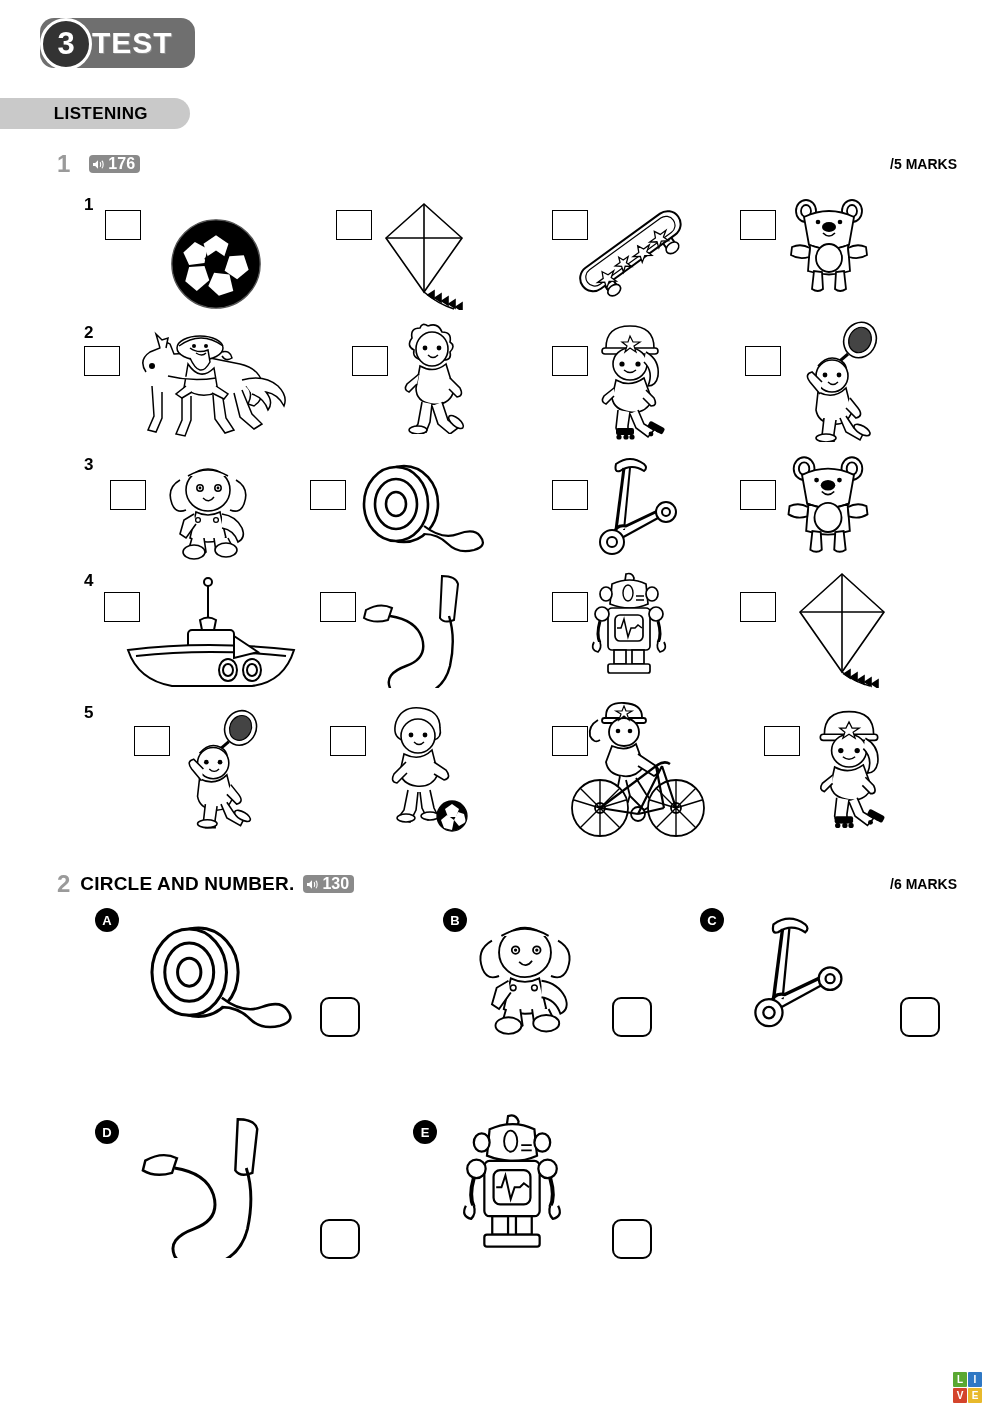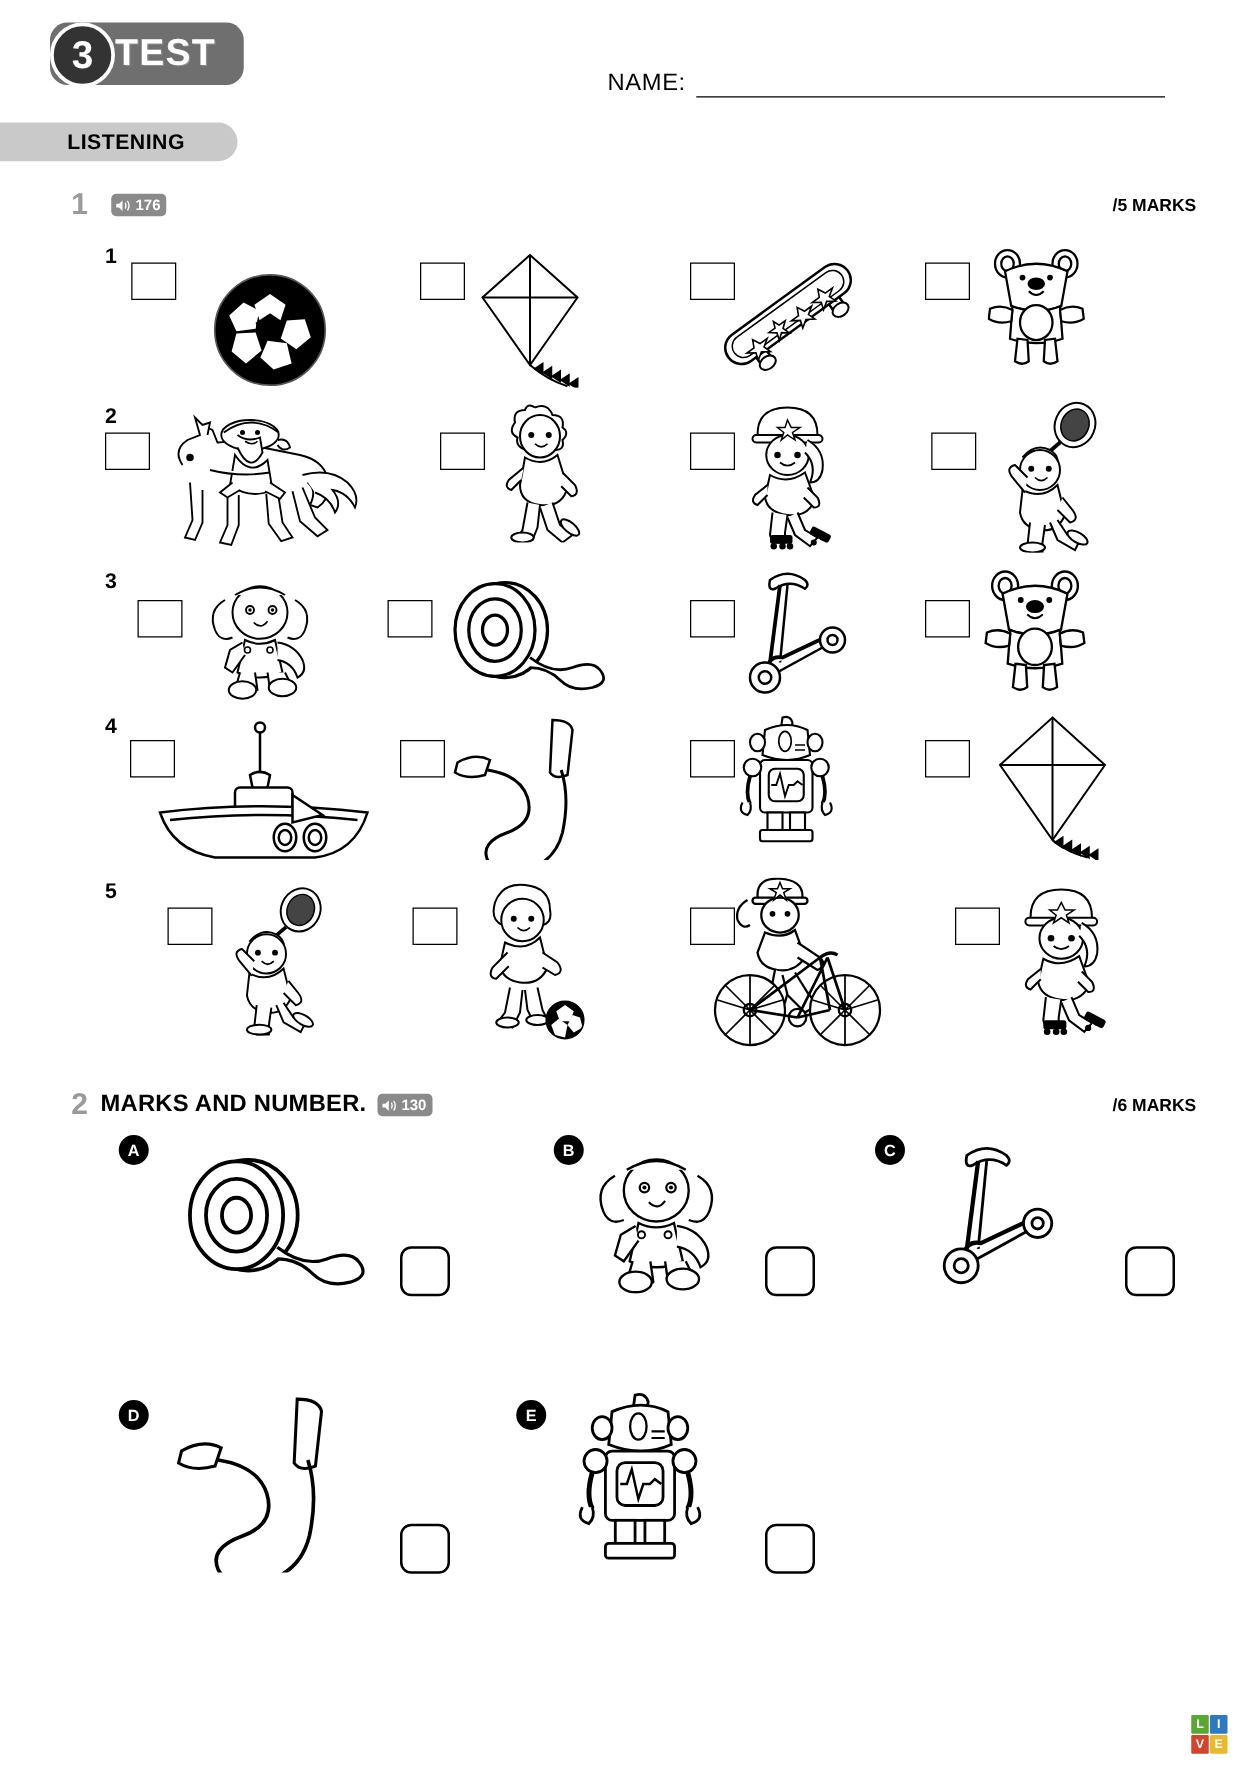--- a/index.html
+++ b/index.html
@@ -64,21 +64,21 @@
   .ex-header { position:absolute; left:57px; display:flex; align-items:center; width:900px; }
   .ex-num { color:#9a9a9a; font-size:24px; font-weight:bold; margin-right:10px; }
   .ex-title { font-size:19px; font-weight:bold; letter-spacing:.2px; }
   .ex-title em { font-style:italic; }
   .audio-badge {
     display:inline-flex; align-items:center; gap:2px;
     background:#8a8a8a; border-radius:4px;
     padding:1px 5px 1px 3px; margin-left:9px; height:18px;
   }
   .audio-badge .spk { display:block; }
-  .audio-badge .num { color:#fff; font-size:12px; font-weight:bold; letter-spacing:0; }
+  .audio-badge .num { color:#fff; font-size:16px; font-weight:bold; letter-spacing:0; }
   .marks { margin-left:auto; font-size:14px; font-weight:bold; }
 
   
   .q-row { position:absolute; left:0; width:1000px; }
   .q-num { position:absolute; font-size:17px; font-weight:bold; color:#000; }
   .opt { position:absolute; }
   .ansbox {
     position:absolute;
     width:36px; height:30px;
     border:1.5px solid #000;
@@ -118,24 +118,20 @@
 
 <div class="header">
 
   <div class="test-badge">
     <div class="plate">
       <span class="plate-label">TEST</span>
     </div>
     <div class="circle">3</div>
   </div>
 
-  <div class="name-row">
-    <span class="name-label">NAME:</span>
-    <div class="name-line" placeholder=""></div>
-  </div>
 </div>
 
 <div class="section-banner">
   <span>LISTENING</span>
 </div>
 
 <div class="ex-header" style="top:150px;">
   <span class="ex-num">1</span>
   <span class="audio-badge">
     <svg class="spk" width="14" height="13" viewBox="0 0 14 13">
@@ -608,21 +604,21 @@
         <circle cx="61" cy="114" r="2.4"></circle>
           <circle cx="68" cy="110" r="2.4"></circle>
       </g>
       <path d="M34 50 q6 5 12 0" fill="none" stroke="#000" stroke-width="1.4"></path>
     </svg>
   </div>
 </div>
 
 <div class="ex-header" style="top:870px;">
   <span class="ex-num">2</span>
-  <span class="ex-title">MARKS AND NUMBER.</span>
+  <span class="ex-title">CIRCLE AND NUMBER.</span>
   <span class="audio-badge">
     <svg class="spk" width="14" height="13" viewBox="0 0 14 13">
       <path d="M1 5h2.2L6 2.3v8.4L3.2 8H1z" fill="#fff"></path>
       <path d="M8 4.2c.9.6.9 4 0 4.6" stroke="#fff" stroke-width="1.1" fill="none"></path>
       <path d="M9.8 2.8c1.8 1.2 1.8 6.4 0 7.4" stroke="#fff" stroke-width="1.1" fill="none"></path>
     </svg>
     <span class="num">130</span>
   </span>
   <span class="marks">/6 MARKS</span>
 </div>

